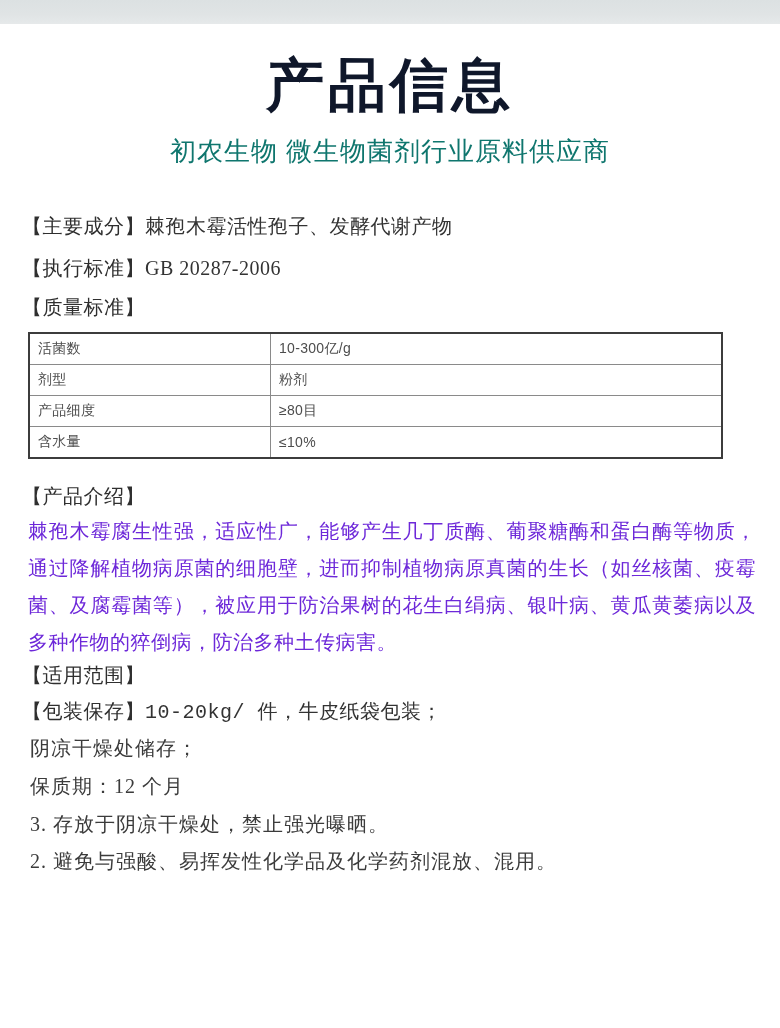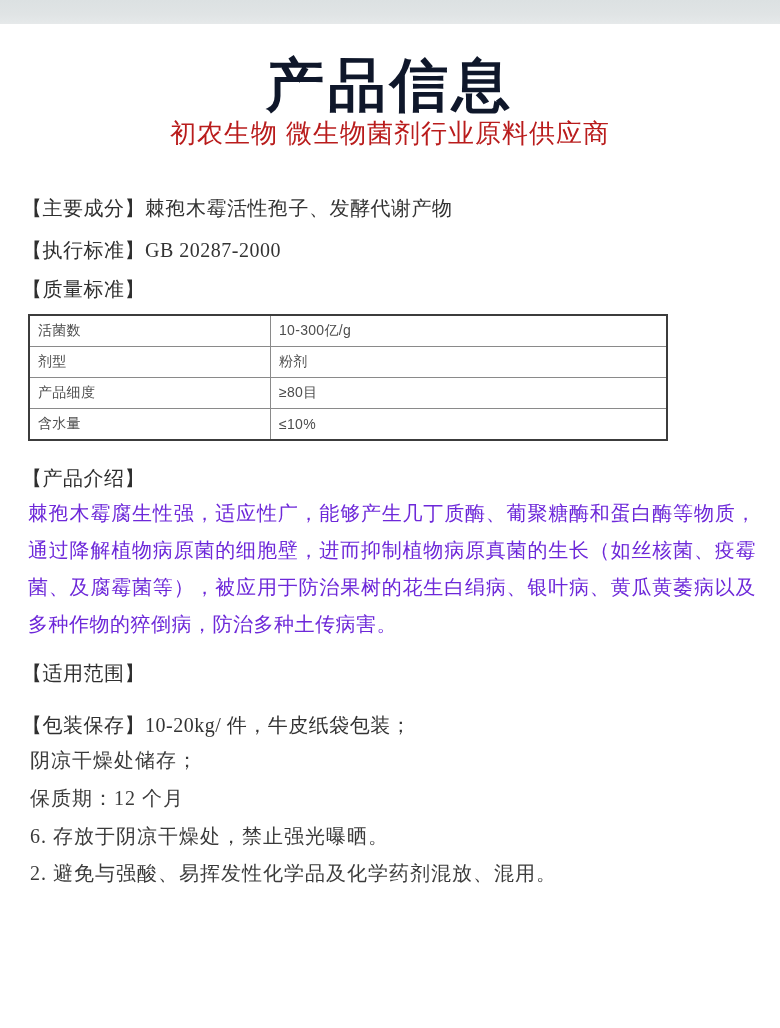--- a/index.html
+++ b/index.html
@@ -22,45 +22,46 @@
     margin-top: 30px;
     text-align: center;
     font-size: 58px;
     line-height: 64px;
     font-weight: 700;
     letter-spacing: 4px;
     color: #0f172a;
     font-family: "Liberation Serif", "DejaVu Serif", serif;
   }
   .page-subtitle {
+    margin-top: 18px;
     text-align: center;
     font-size: 26px;
     line-height: 30px;
     letter-spacing: 1px;
-    color: #b91c1c;
+    color: #0f766e;
     font-family: "Liberation Sans", "DejaVu Sans", sans-serif;
   }
   .content {
     padding: 0 24px 0 22px;
   }
   .sec-line {
     font-size: 20px;
     line-height: 28px;
     letter-spacing: 0.5px;
     color: #333333;
     white-space: nowrap;
   }
   .sec-label { color: #2f2f2f; }
   .mt-first { margin-top: 46px; }
   .mt-std   { margin-top: 14px; }
   .mt-qual  { margin-top: 11px; }
 
   table.quality {
     border-collapse: collapse;
-    width: 640px;
+    width: 695px;
     margin: 11px 0 0 6px;
     table-layout: fixed;
     font-family: "Liberation Sans", "DejaVu Sans", sans-serif;
     font-size: 14px;
     color: #4d4d4d;
     border: 2px solid #3c3c3c;
   }
   table.quality td {
     border: 1px solid #8a8a8a;
     height: 30px;
@@ -71,23 +72,23 @@
 
   .para {
     margin: 3px 0 0 6px;
     font-size: 20px;
     line-height: 37px;
     letter-spacing: 0.5px;
     text-align: justify;
     color: #6d28d9;
   }
   .mt-intro-h { margin-top: 23px; }
-  .mt-scope-h { margin-top: 16px; }
+  .mt-scope-h { margin-top: 0; }
   .scope-para { margin-top: 2px; }
-  .mt-pack   { margin-top: 24px; }
+  .mt-pack   { margin-top: 10px; font-family: Liberation Mono, monospace; }
   .indent    { margin-left: 8px; }
   .mt-store  { margin-top: 7px; font-family: Liberation Serif, serif; }
   .mt-shelf  { margin-top: 10px; }
   .mt-notes-h{ margin-top: 7px; }
   .mt-note1  { margin-top: 10px; }
   .mt-note2  { margin-top: 9px; }
   .note-line {
     font-size: 20px;
     line-height: 28px;
     letter-spacing: 1px;
@@ -103,21 +104,21 @@
 <div class="page-title">产品信息</div>
 <div class="page-subtitle">初农生物  微生物菌剂行业原料供应商</div>
 
 <div class="content">
 
   <div class="sec-line mt-first">
     <span class="sec-label">【主要成分】</span><span>棘孢木霉活性孢子、发酵代谢产物</span>
   </div>
 
   <div class="sec-line mt-std">
-    <span class="sec-label">【执行标准】</span><span>GB 20287-2000</span>
+    <span class="sec-label">【执行标准】</span><span>GB 20287-2006</span>
   </div>
 
   <div class="sec-line mt-qual">
     <span class="sec-label">【质量标准】</span>
   </div>
 
   <table class="quality">
     <tbody>
       <tr>
         <td class="c1">活菌数</td>
@@ -146,16 +147,16 @@
   <div class="sec-line mt-scope-h">
     <span class="sec-label">【适用范围】</span>
   </div>
 
   <div class="sec-line mt-pack">
     <span class="sec-label">【包装保存】</span><span>10-20kg/ 件，牛皮纸袋包装；</span>
   </div>
   <div class="note-line indent mt-store">阴凉干燥处储存；</div>
   <div class="note-line indent mt-shelf">保质期：12 个月</div>
 
-  <div class="note-line indent mt-note1">6. 存放于阴凉干燥处，禁止强光曝晒。</div>
+  <div class="note-line indent mt-note1">3. 存放于阴凉干燥处，禁止强光曝晒。</div>
   <div class="note-line indent mt-note2">2. 避免与强酸、易挥发性化学品及化学药剂混放、混用。</div>
 
 </div>
 
 </body></html>

